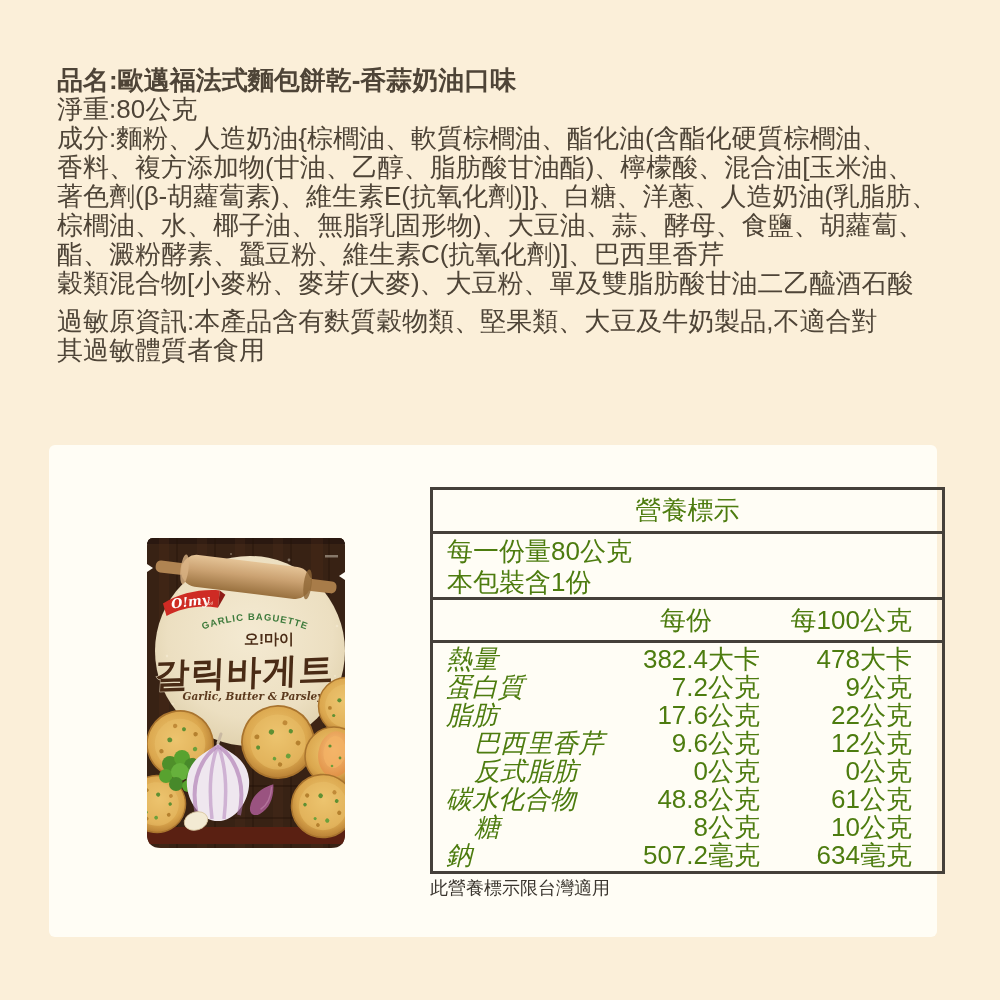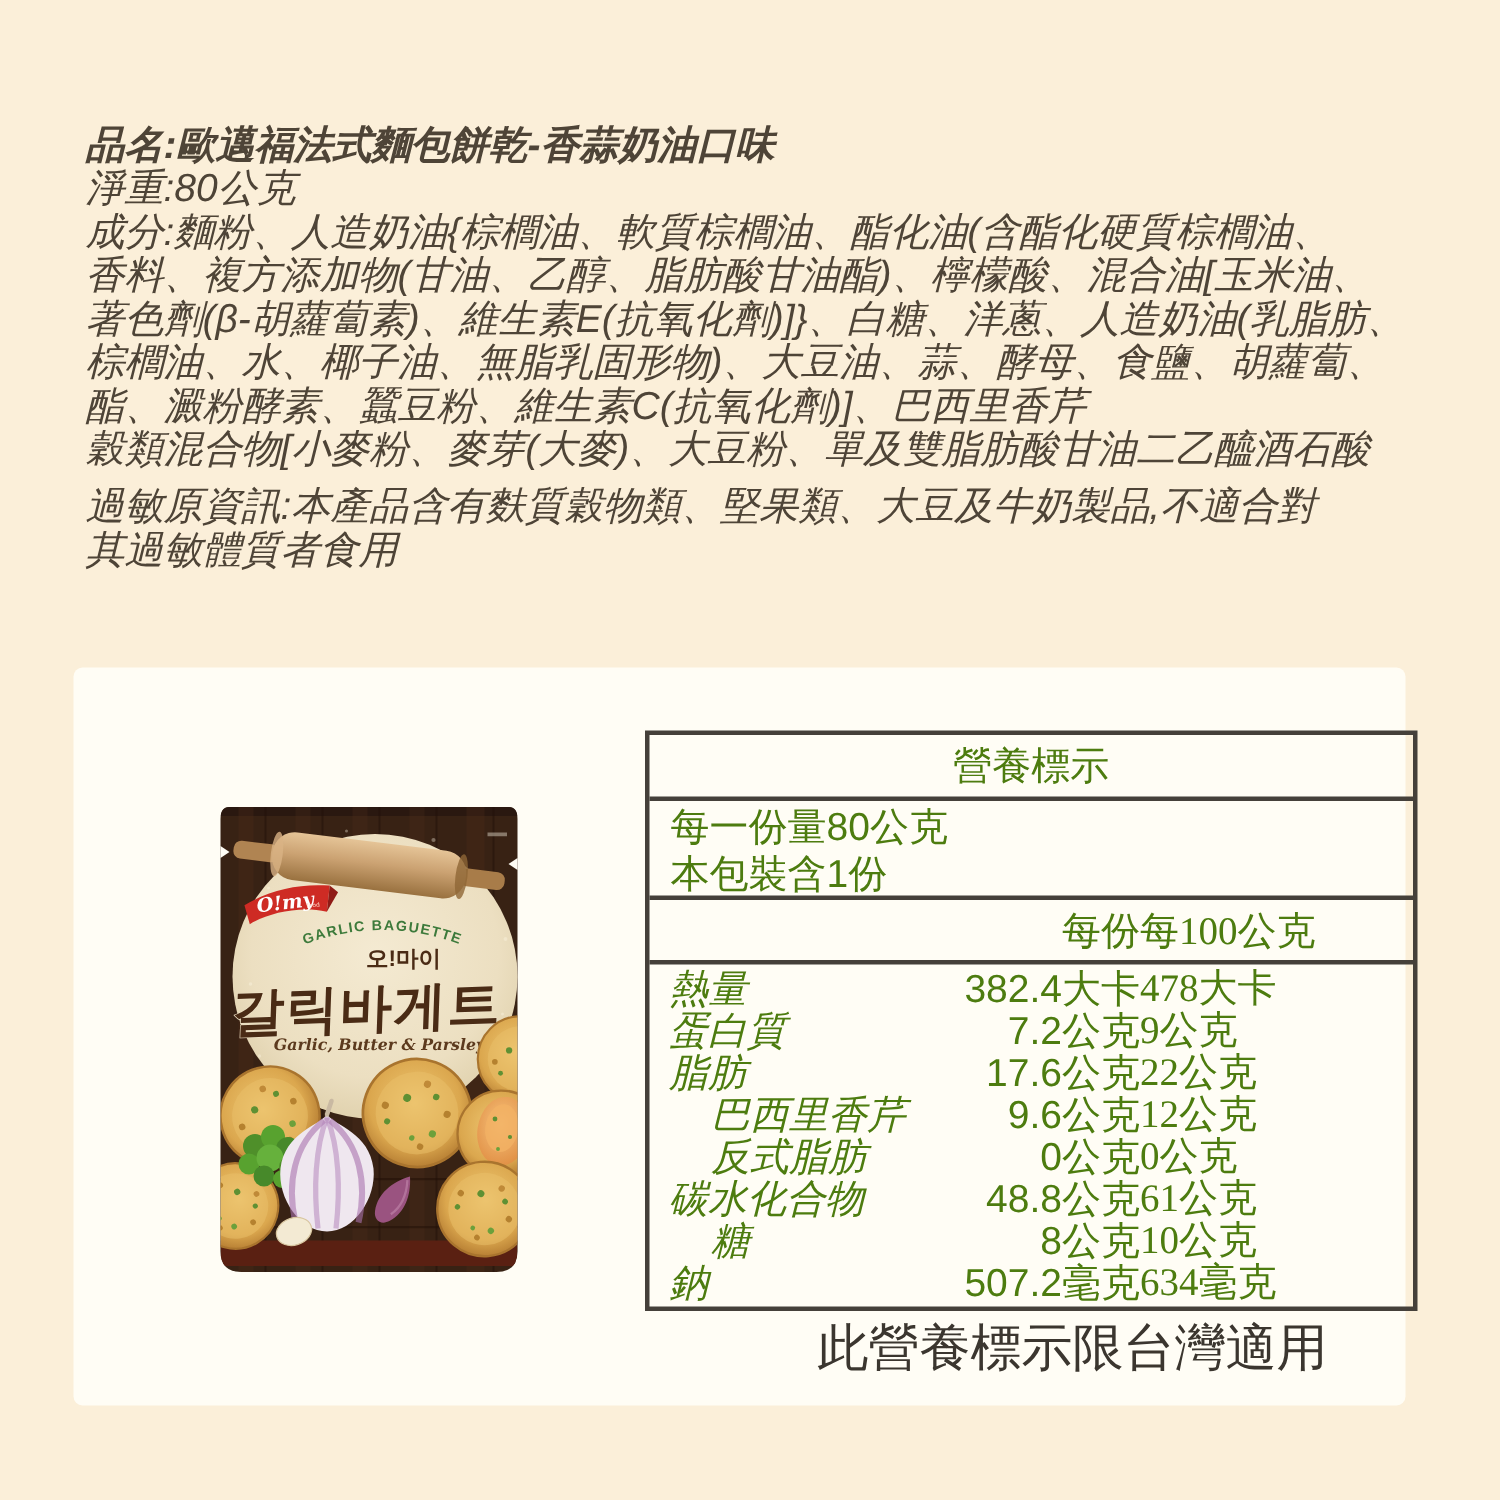--- a/index.html
+++ b/index.html
@@ -4,46 +4,46 @@
 <style>
   html,body{margin:0;padding:0;}
   body{
     width:1000px;height:1000px;position:relative;overflow:hidden;
     background:#FBEFD9;
     font-family:"Liberation Sans","DejaVu Sans",sans-serif;
     color:#4E4437;
   }
   .page{position:absolute;inset:0;}
   
-  .info{position:absolute;left:57px;top:82px;width:900px;font-size:26px;line-height:29px;font-style:italic;}
+  .info{position:absolute;left:57px;top:66px;width:900px;font-size:26px;line-height:29px;}
   .info .line{white-space:nowrap;}
   .info .bold{font-weight:bold;}
   .allergen{margin-top:9px;}
   
   .panel{position:absolute;left:49px;top:445px;width:888px;height:492px;
     background:#FFFDF5;border-radius:6px;}
   
   .pkg{position:absolute;left:139px;top:534px;width:214px;height:318px;}
   
   .ntable{position:absolute;left:430px;top:487px;width:515px;height:387px;
     box-sizing:border-box;border:3px solid #45403A;background:transparent;
     color:#4d7c0f;font-size:26px;}
   .nt-title{height:41px;line-height:41px;text-align:center;border-bottom:3px solid #45403A;}
   .nt-serving{height:66px;padding:2px 0 0 14px;line-height:31px;border-bottom:3px solid #45403A;
     box-sizing:border-box;}
-  .nt-cols{height:40px;border-bottom:3px solid #45403A;display:flex;align-items:center;}
+  .nt-cols{height:40px;border-bottom:3px solid #45403A;display:flex;align-items:center;gap:48px;}
   .nt-cols .nlabel{flex:1;}
   .nt-body{padding-top:2px;}
   .nrow{display:flex;line-height:28px;}
   .nlabel{flex:1;padding-left:13px;font-style:italic;}
   .indent .nlabel{padding-left:41px;}
   .nv1{width:150px;text-align:right;}
-  .nv2{width:182px;padding-right:18px;box-sizing:border-box;font-family:Liberation Serif, serif;}
-  .nfoot{position:absolute;left:430px;top:876px;width:455px;text-align:right;
-    font-size:34px;color:#3B362F;}
+  .nv2{width:182px;text-align:right;padding-right:30px;box-sizing:border-box;}
+  .nfoot{position:absolute;left:430px;top:876px;width:455px;
+    font-size:18px;color:#3B362F;}
 </style>
 </head>
 <body>
 
 <div class="page">
 
   <div class="info">
     <div class="line bold">品名:歐邁福法式麵包餅乾-香蒜奶油口味</div>
     <div class="line">淨重:80公克</div>
     <div class="line">成分:麵粉、人造奶油{棕櫚油、軟質棕櫚油、酯化油(含酯化硬質棕櫚油、</div>

